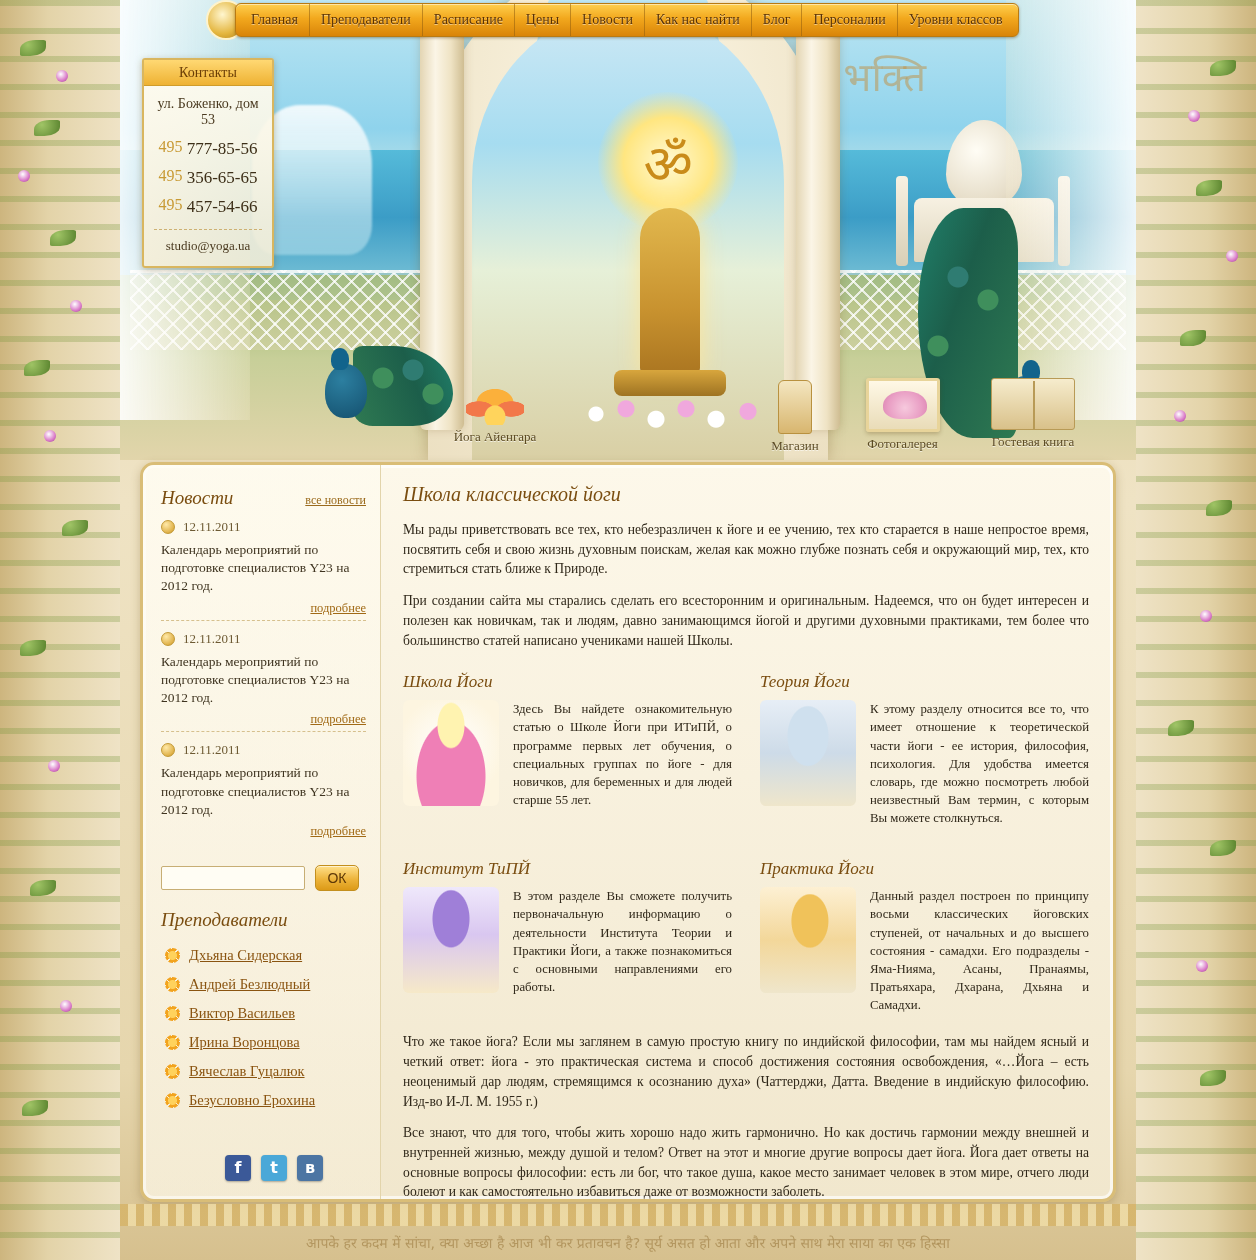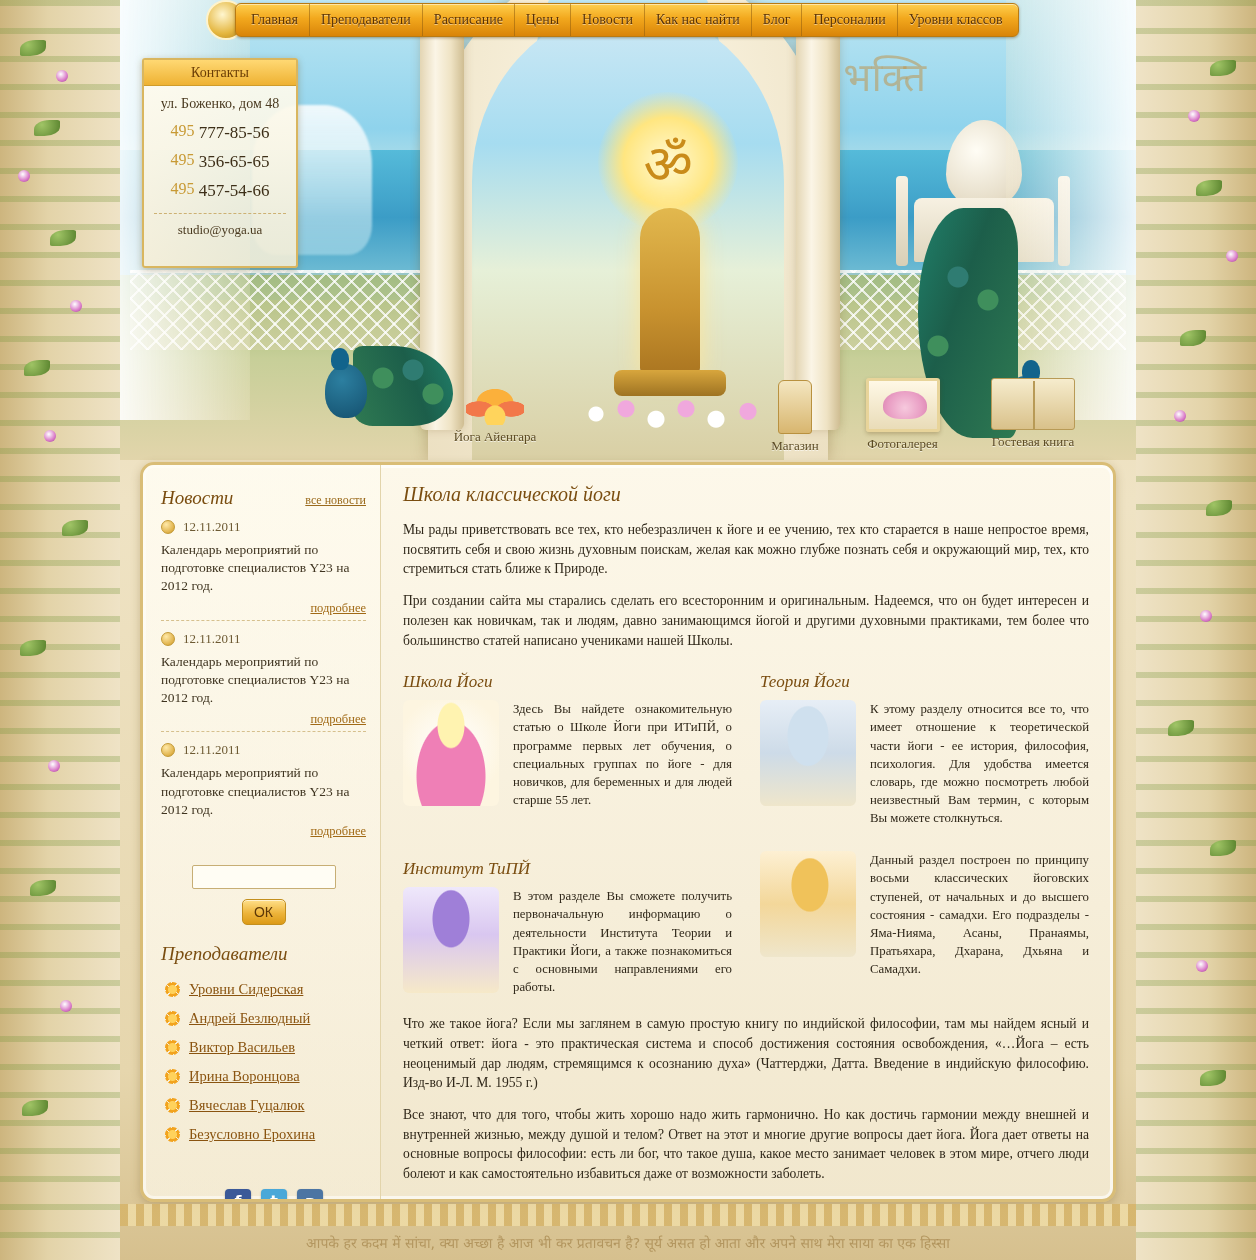--- a/index.html
+++ b/index.html
@@ -204,21 +204,21 @@
   }
   .nav a:last-child { border-right: none; }
   .nav-medal {
     position: absolute; left: 86px; top: 0px; width: 40px; height: 40px; border-radius: 50%;
     background: radial-gradient(circle at 40% 35%, #fff6cf, #e4b63f 60%, #b07f16);
     border: 2px solid #fff3cb;
   }
 
   
   .contacts {
-    position: absolute; left: 142px; top: 58px; width: 156px; height: 210px;
+    position: absolute; left: 142px; top: 58px; width: 132px; height: 210px;
     background: linear-gradient(180deg, rgba(255,252,240,.93), rgba(246,238,214,.88));
     border: 2px solid #d9b65f; border-radius: 3px;
     box-shadow: 0 2px 7px rgba(110,80,20,.35);
     text-align: center;
   }
   .contacts-title {
     margin: 0; height: 26px; line-height: 26px;
     background: linear-gradient(180deg, #ffd873, #eeb233);
     border-bottom: 1px solid #cf9c2b;
     font-size: 14px; color: #6a3d06;
@@ -300,21 +300,21 @@
   .news-bullet {
     width: 14px; height: 14px; border-radius: 50%;
     background: radial-gradient(circle at 35% 30%, #ffe9a8, #e0b24a 70%, #b5851e);
     border: 1px solid #c39a36;
   }
   .news-text { margin: 6px 0 2px; font-size: 13.5px; color: #3f3venus; color: #3f3420; line-height: 1.35; }
   .news-more { text-align: right; }
   .news-more a { font-size: 12.5px; color: #a16a16; }
   a { text-decoration: underline; }
 
-  .searchrow { display: flex; align-items: center; gap: 10px; margin: 22px 0 6px; flex-direction: column; }
+  .searchrow { display: flex; align-items: center; gap: 10px; margin: 22px 0 6px; }
   .searchrow input {
     width: 144px; height: 24px; border: 1px solid #c7ae74; border-radius: 2px;
     background: #fffdf4; font-family: "Liberation Serif", serif; font-size: 13px;
     padding: 0 6px;
   }
   .btn-ok {
     width: 44px; height: 26px; border-radius: 5px; border: 1px solid #c38f1e;
     background: linear-gradient(180deg, #ffe08a, #edb43b 55%, #dc9a17);
     color: #5d3807; font-size: 14px; cursor: pointer;
     box-shadow: inset 0 1px 0 rgba(255,255,255,.6);
@@ -487,21 +487,21 @@
       <a href="#">Новости</a>
       <a href="#">Как нас найти</a>
       <a href="#">Блог</a>
       <a href="#">Персоналии</a>
       <a href="#">Уровни классов</a>
     </nav>
   </div>
 
   <div class="contacts">
     <div class="contacts-title">Контакты</div>
-    <div class="addr">ул. Боженко, дом 48</div>
+    <div class="addr">ул. Боженко, дом 53</div>
     <div class="phone">
       <span class="code">495</span>
       <span>777-85-56</span>
     </div>
     <div class="phone">
       <span class="code">495</span>
       <span>356-65-65</span>
     </div>
     <div class="phone">
       <span class="code">495</span>
@@ -567,21 +567,21 @@
 
         <div class="searchrow">
           <input type="text" placeholder="" style="">
           <button class="btn-ok">ОК</button>
         </div>
 
         <div class="teachers">
           <h2>Преподаватели</h2>
           <div class="teacher">
             <span class="t-icon"></span>
-            <a href="#">Уровни Сидерская</a>
+            <a href="#">Дхьяна Сидерская</a>
           </div>
           <div class="teacher">
             <span class="t-icon"></span>
             <a href="#">Андрей Безлюдный</a>
           </div>
           <div class="teacher">
             <span class="t-icon"></span>
             <a href="#">Виктор Васильев</a>
           </div>
           <div class="teacher">
@@ -626,20 +626,21 @@
             </div>
           </div>
           <div class="sec">
             <h3>Институт ТиПЙ</h3>
             <div class="sec-body">
               <div class="thumb t-vishnu"></div>
               <p>В этом разделе Вы сможете получить первоначальную информацию о деятельности Института Теории и Практики Йоги, а также познакомиться с основными направлениями его работы.</p>
             </div>
           </div>
           <div class="sec">
+            <h3>Практика Йоги</h3>
             <div class="sec-body">
               <div class="thumb t-saras"></div>
               <p>Данный раздел построен по принципу восьми классических йоговских ступеней, от начальных и до высшего состояния - самадхи. Его подразделы - Яма-Нияма, Асаны, Пранаямы, Пратьяхара, Дхарана, Дхьяна и Самадхи.</p>
             </div>
           </div>
         </div>
 
         <p>Что же такое йога? Если мы заглянем в самую простую книгу по индийской философии, там мы найдем ясный и четкий ответ: йога - это практическая система и способ достижения состояния освобождения, «…Йога – есть неоценимый дар людям, стремящимся к осознанию духа» (Чаттерджи, Датта. Введение в индийскую философию. Изд-во И-Л. М. 1955 г.)</p>
         <p>Все знают, что для того, чтобы жить хорошо надо жить гармонично. Но как достичь гармонии между внешней и внутренней жизнью, между душой и телом? Ответ на этот и многие другие вопросы дает йога. Йога дает ответы на основные вопросы философии: есть ли бог, что такое душа, какое место занимает человек в этом мире, отчего люди болеют и как самостоятельно избавиться даже от возможности заболеть.</p>
         <p>Здоровье человека бесценно. Это драгоценное богатство Природа дарит человеку всего лишь за умение прислушиваться к ней, жить так, как просит она, а не так как хочется человеку. Однако она так же легко может его отнять, в начале долго и мягко предупреждая человека об этом, и лишь потом наказывая его болезнью тела. На протяжении всей истории жизни людей на Земле, они без устали ищут пути к крепкому здоровью и долгой жизни. Безусловно, тут нет единого рецепта и для каждого человека существует какой-то свой, особый режим жизни, питания, спорта, отношений с противоположным полом, но найти это «свое» можно лишь при глубоком искреннем желании, приложив достаточно много усилий.</p>

